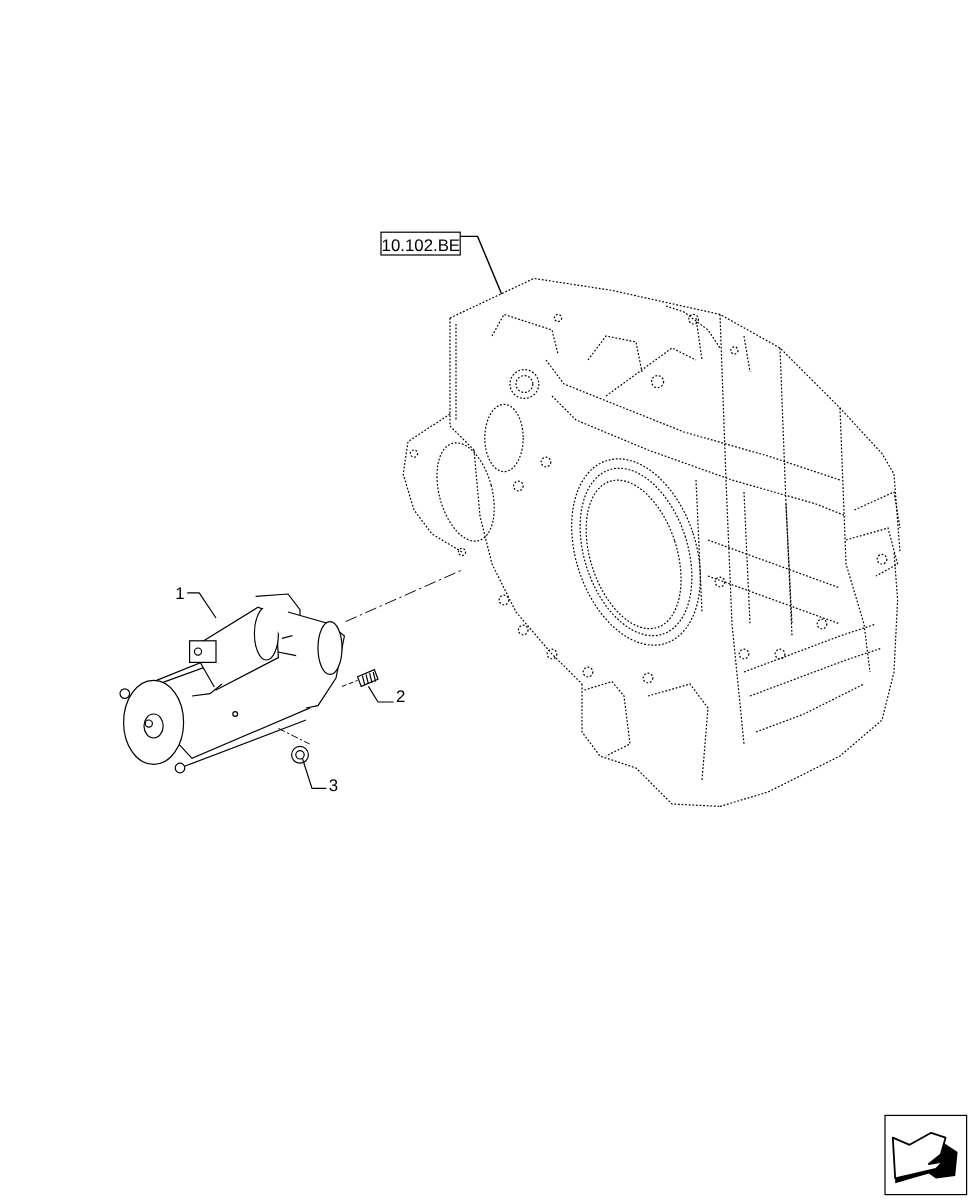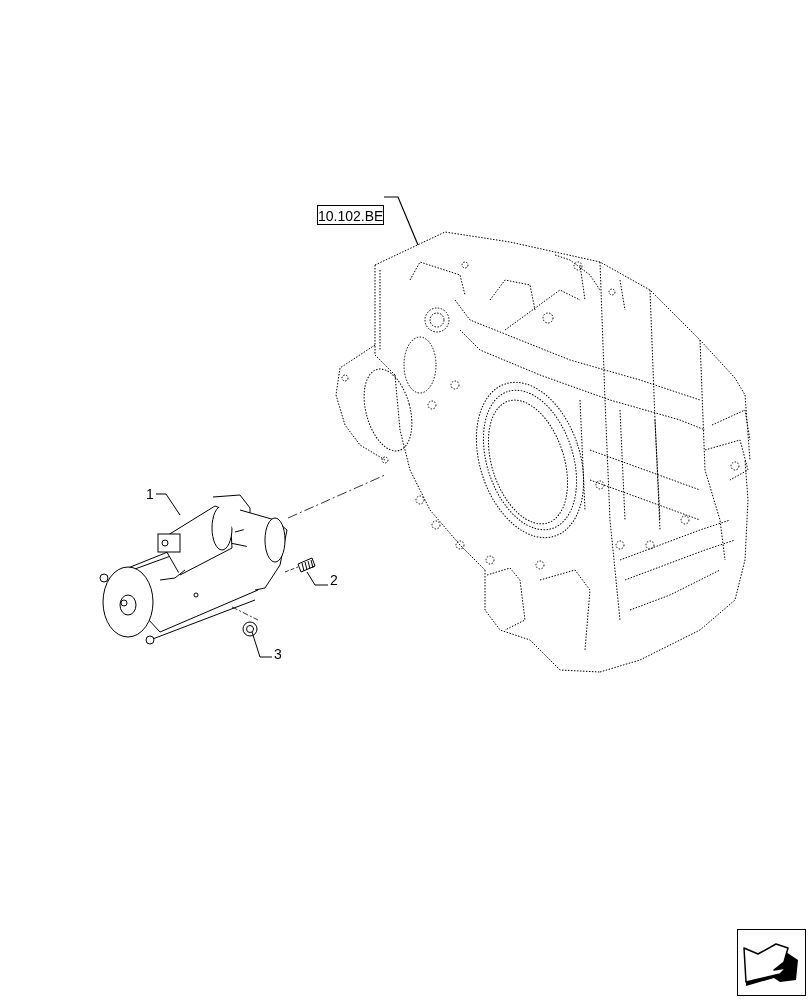--- a/index.html
+++ b/index.html
@@ -1,19 +1,19 @@
 <!DOCTYPE html>
 <html><head>
   <meta charset="utf-8">
   <style>
     html, body { margin:0; padding:0; background:#ffffff; }
     body { width:812px; height:1000px; position:relative; overflow:hidden;
            font-family:"Liberation Sans", sans-serif; color:#000; }
     svg { position:absolute; left:0; top:0; }
-    .ref-box { position:absolute; left:317px; top:205px; width:67px; height:20px;
+    .ref-box { position:absolute; left:317px; top:193px; width:67px; height:20px;
                border:1.3px solid #000; background:#fff; font-size:14px; line-height:20px;
                text-align:center; box-sizing:border-box; cursor:pointer; }
     .callout { position:absolute; font-size:14px; line-height:14px; cursor:pointer; }
     .nav-btn { position:absolute; left:737px; top:929px; width:69px; height:67px;
                border:1.5px solid #000; box-sizing:border-box; background:#fff; cursor:pointer; }
   </style>
 </head>
 <body>
 
 <svg width="812" height="1000" viewBox="0 0 812 1000">

